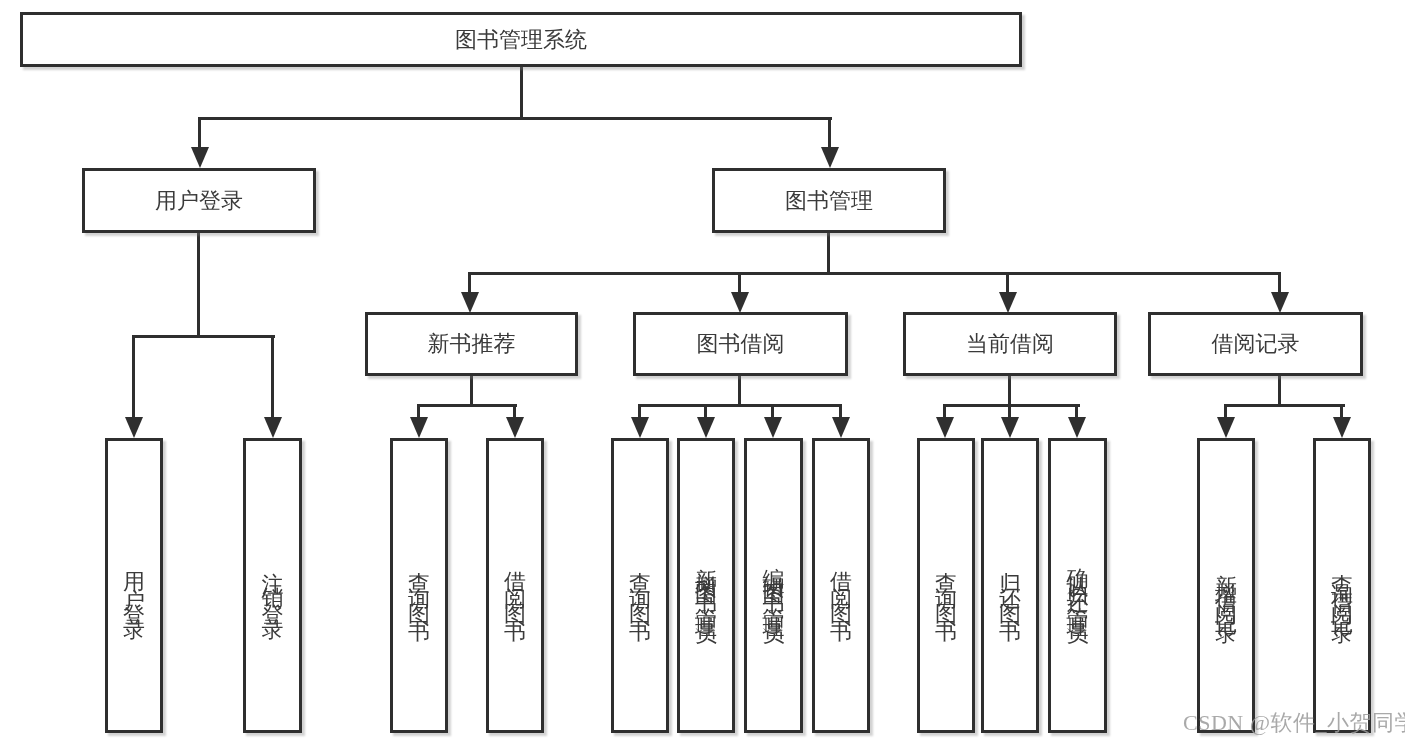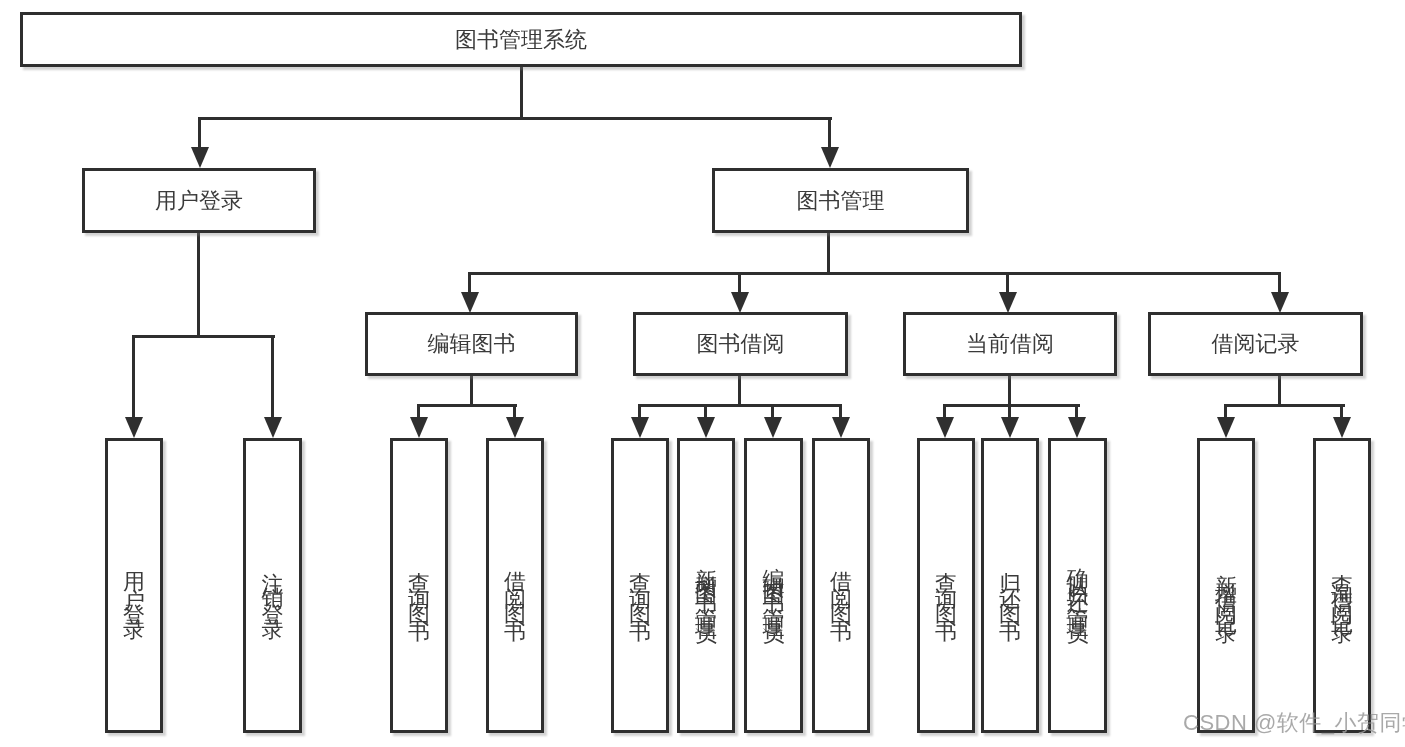--- a/index.html
+++ b/index.html
@@ -3,21 +3,21 @@
 <meta charset="utf-8">
 <style>
   :root{
     --line:#2f2f2f;
     --text:#3a3a3a;
     --wm:#9b9b9b;
   }
   html,body{margin:0;padding:0;background:#ffffff;}
   .canvas{
     position:relative;width:1405px;height:747px;background:#ffffff;overflow:hidden;
-    font-family:Liberation Sans, sans-serif;
+    font-family:Liberation Serif, serif;
   }
   .box{
     position:absolute;background:#ffffff;border:3px solid var(--line);
     box-sizing:border-box;display:flex;align-items:center;justify-content:center;
     color:var(--text);font-size:22px;line-height:1;
     box-shadow:3px 3px 2px rgba(125,125,125,0.35);
     z-index:2;
   }
   .leaf span{
     writing-mode:vertical-rl;text-orientation:mixed;letter-spacing:8px;
@@ -48,21 +48,21 @@
   <div class="vl" style="left:520px;top:65px;height:54px"></div>
   <div class="hl" style="left:198px;top:117px;width:634px"></div>
   <div class="vl" style="left:198px;top:117px;height:32px"></div>
   <div class="ah" style="left:191px;top:147px"></div>
   <div class="vl" style="left:828px;top:117px;height:32px"></div>
   <div class="ah" style="left:821px;top:147px"></div>
 
   <div class="box" style="left:82px;top:168px;width:234px;height:65px">
     <span>用户登录</span>
   </div>
-  <div class="box" style="left:712px;top:168px;width:257px;height:65px">
+  <div class="box" style="left:712px;top:168px;width:234px;height:65px">
     <span>图书管理</span>
   </div>
 
   <div class="vl" style="left:197px;top:231px;height:107px"></div>
   <div class="hl" style="left:132px;top:335px;width:143px"></div>
   <div class="vl" style="left:132px;top:335px;height:83px"></div>
   <div class="ah" style="left:125px;top:417px"></div>
   <div class="vl" style="left:271px;top:335px;height:83px"></div>
   <div class="ah" style="left:264px;top:417px"></div>
 
@@ -71,21 +71,21 @@
   <div class="vl" style="left:468px;top:272px;height:22px"></div>
   <div class="ah" style="left:461px;top:292px"></div>
   <div class="vl" style="left:738px;top:272px;height:22px"></div>
   <div class="ah" style="left:731px;top:292px"></div>
   <div class="vl" style="left:1006px;top:272px;height:22px"></div>
   <div class="ah" style="left:999px;top:292px"></div>
   <div class="vl" style="left:1278px;top:272px;height:22px"></div>
   <div class="ah" style="left:1271px;top:292px"></div>
 
   <div class="box" style="left:365px;top:312px;width:213px;height:64px">
-    <span>编辑图书</span>
+    <span>新书推荐</span>
   </div>
   <div class="box" style="left:903px;top:312px;width:214px;height:64px">
     <span>当前借阅</span>
   </div>
   <div class="box" style="left:633px;top:312px;width:215px;height:64px">
     <span>图书借阅</span>
   </div>
   <div class="box" style="left:1148px;top:312px;width:215px;height:64px">
     <span>借阅记录</span>
   </div>

